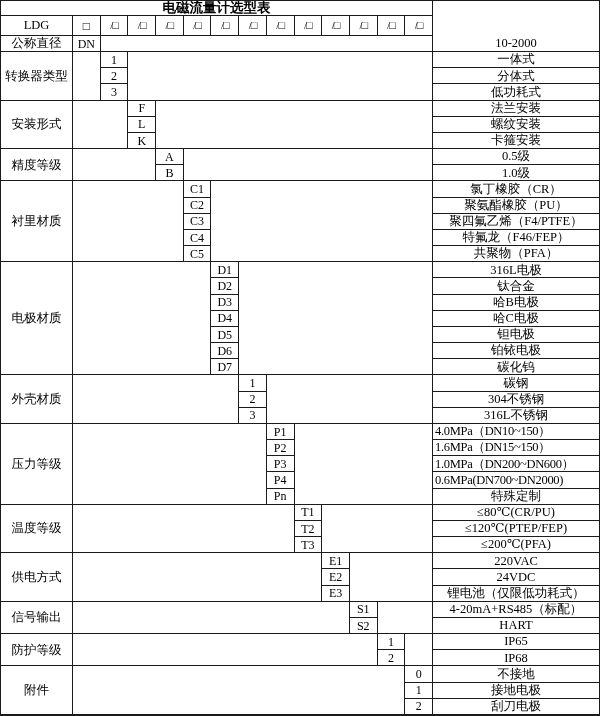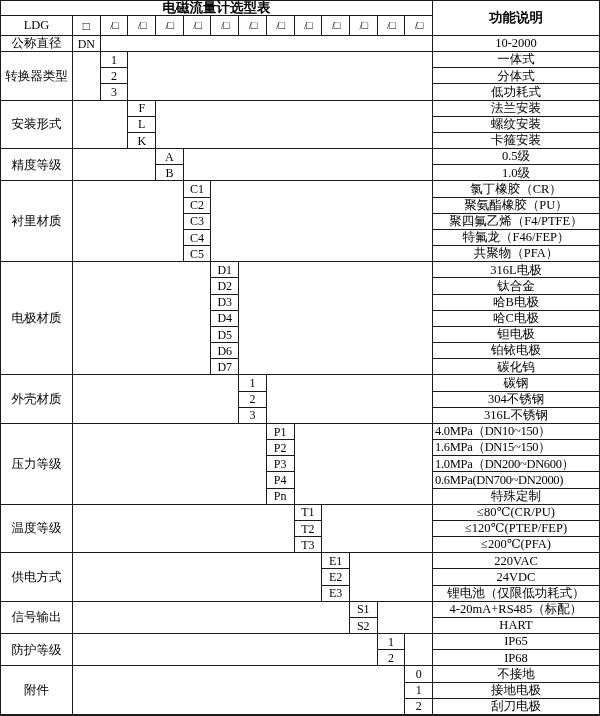--- a/index.html
+++ b/index.html
@@ -28,18 +28,17 @@
   .code    { font-size:12px; }
   .slash   { font-size:11px; letter-spacing:-1px; }
   .boxg    { font-size:12px; }
   .label   { letter-spacing:0; }
 </style>
 </head>
 <body>
 
 <div class="table">
   <div class="cell title" style="grid-column:1/15;grid-row:1">电磁流量计选型表</div>
-  <div class="cell fnhead" style="grid-column:15;grid-row:1/3">功能说明</div>
   <div class="cell" style="grid-column:1;grid-row:2">LDG</div>
   <div class="cell boxg" style="grid-column:2;grid-row:2">□</div>
   <div id="slash-cells" style="display:contents"><div class="cell slash" style="grid-area: 2 / 3;">/□</div><div class="cell slash" style="grid-area: 2 / 4;">/□</div><div class="cell slash" style="grid-area: 2 / 5;">/□</div><div class="cell slash" style="grid-area: 2 / 6;">/□</div><div class="cell slash" style="grid-area: 2 / 7;">/□</div><div class="cell slash" style="grid-area: 2 / 8;">/□</div><div class="cell slash" style="grid-area: 2 / 9;">/□</div><div class="cell slash" style="grid-area: 2 / 10;">/□</div><div class="cell slash" style="grid-area: 2 / 11;">/□</div><div class="cell slash" style="grid-area: 2 / 12;">/□</div><div class="cell slash" style="grid-area: 2 / 13;">/□</div><div class="cell slash" style="grid-area: 2 / 14;">/□</div></div>
   <div id="sections" style="display:contents"><div class="cell label" style="grid-area: 3 / 1 / span 1;">公称直径</div><div class="cell gap" style="grid-area: 3 / 3 / span 1 / 15;"></div><div class="cell code" style="grid-area: 3 / 2;">DN</div><div class="cell desc" style="grid-area: 3 / 15;">10-2000</div><div class="cell label" style="grid-area: 4 / 1 / span 3;">转换器类型</div><div class="cell gap" style="grid-area: 4 / 2 / span 3 / 3;"></div><div class="cell gap" style="grid-area: 4 / 4 / span 3 / 15;"></div><div class="cell code" style="grid-area: 4 / 3;">1</div><div class="cell desc" style="grid-area: 4 / 15;">一体式</div><div class="cell code" style="grid-area: 5 / 3;">2</div><div class="cell desc" style="grid-area: 5 / 15;">分体式</div><div class="cell code" style="grid-area: 6 / 3;">3</div><div class="cell desc" style="grid-area: 6 / 15;">低功耗式</div><div class="cell label" style="grid-area: 7 / 1 / span 3;">安装形式</div><div class="cell gap" style="grid-area: 7 / 2 / span 3 / 4;"></div><div class="cell gap" style="grid-area: 7 / 5 / span 3 / 15;"></div><div class="cell code" style="grid-area: 7 / 4;">F</div><div class="cell desc" style="grid-area: 7 / 15;">法兰安装</div><div class="cell code" style="grid-area: 8 / 4;">L</div><div class="cell desc" style="grid-area: 8 / 15;">螺纹安装</div><div class="cell code" style="grid-area: 9 / 4;">K</div><div class="cell desc" style="grid-area: 9 / 15;">卡箍安装</div><div class="cell label" style="grid-area: 10 / 1 / span 2;">精度等级</div><div class="cell gap" style="grid-area: 10 / 2 / span 2 / 5;"></div><div class="cell gap" style="grid-area: 10 / 6 / span 2 / 15;"></div><div class="cell code" style="grid-area: 10 / 5;">A</div><div class="cell desc" style="grid-area: 10 / 15;">0.5级</div><div class="cell code" style="grid-area: 11 / 5;">B</div><div class="cell desc" style="grid-area: 11 / 15;">1.0级</div><div class="cell label" style="grid-area: 12 / 1 / span 5;">衬里材质</div><div class="cell gap" style="grid-area: 12 / 2 / span 5 / 6;"></div><div class="cell gap" style="grid-area: 12 / 7 / span 5 / 15;"></div><div class="cell code" style="grid-area: 12 / 6;">C1</div><div class="cell desc" style="grid-area: 12 / 15;">氯丁橡胶（CR）</div><div class="cell code" style="grid-area: 13 / 6;">C2</div><div class="cell desc" style="grid-area: 13 / 15;">聚氨酯橡胶（PU）</div><div class="cell code" style="grid-area: 14 / 6;">C3</div><div class="cell desc" style="grid-area: 14 / 15;">聚四氟乙烯（F4/PTFE）</div><div class="cell code" style="grid-area: 15 / 6;">C4</div><div class="cell desc" style="grid-area: 15 / 15;">特氟龙（F46/FEP）</div><div class="cell code" style="grid-area: 16 / 6;">C5</div><div class="cell desc" style="grid-area: 16 / 15;">共聚物（PFA）</div><div class="cell label" style="grid-area: 17 / 1 / span 7;">电极材质</div><div class="cell gap" style="grid-area: 17 / 2 / span 7 / 7;"></div><div class="cell gap" style="grid-area: 17 / 8 / span 7 / 15;"></div><div class="cell code" style="grid-area: 17 / 7;">D1</div><div class="cell desc" style="grid-area: 17 / 15;">316L电极</div><div class="cell code" style="grid-area: 18 / 7;">D2</div><div class="cell desc" style="grid-area: 18 / 15;">钛合金</div><div class="cell code" style="grid-area: 19 / 7;">D3</div><div class="cell desc" style="grid-area: 19 / 15;">哈B电极</div><div class="cell code" style="grid-area: 20 / 7;">D4</div><div class="cell desc" style="grid-area: 20 / 15;">哈C电极</div><div class="cell code" style="grid-area: 21 / 7;">D5</div><div class="cell desc" style="grid-area: 21 / 15;">钽电极</div><div class="cell code" style="grid-area: 22 / 7;">D6</div><div class="cell desc" style="grid-area: 22 / 15;">铂铱电极</div><div class="cell code" style="grid-area: 23 / 7;">D7</div><div class="cell desc" style="grid-area: 23 / 15;">碳化钨</div><div class="cell label" style="grid-area: 24 / 1 / span 3;">外壳材质</div><div class="cell gap" style="grid-area: 24 / 2 / span 3 / 8;"></div><div class="cell gap" style="grid-area: 24 / 9 / span 3 / 15;"></div><div class="cell code" style="grid-area: 24 / 8;">1</div><div class="cell desc" style="grid-area: 24 / 15;">碳钢</div><div class="cell code" style="grid-area: 25 / 8;">2</div><div class="cell desc" style="grid-area: 25 / 15;">304不锈钢</div><div class="cell code" style="grid-area: 26 / 8;">3</div><div class="cell desc" style="grid-area: 26 / 15;">316L不锈钢</div><div class="cell label" style="grid-area: 27 / 1 / span 5;">压力等级</div><div class="cell gap" style="grid-area: 27 / 2 / span 5 / 9;"></div><div class="cell gap" style="grid-area: 27 / 10 / span 5 / 15;"></div><div class="cell code" style="grid-area: 27 / 9;">P1</div><div class="cell desc left" style="grid-area: 27 / 15;">4.0MPa（DN10~150）</div><div class="cell code" style="grid-area: 28 / 9;">P2</div><div class="cell desc left" style="grid-area: 28 / 15;">1.6MPa（DN15~150）</div><div class="cell code" style="grid-area: 29 / 9;">P3</div><div class="cell desc left" style="grid-area: 29 / 15;">1.0MPa（DN200~DN600）</div><div class="cell code" style="grid-area: 30 / 9;">P4</div><div class="cell desc left" style="grid-area: 30 / 15;">0.6MPa(DN700~DN2000)</div><div class="cell code" style="grid-area: 31 / 9;">Pn</div><div class="cell desc" style="grid-area: 31 / 15;">特殊定制</div><div class="cell label" style="grid-area: 32 / 1 / span 3;">温度等级</div><div class="cell gap" style="grid-area: 32 / 2 / span 3 / 10;"></div><div class="cell gap" style="grid-area: 32 / 11 / span 3 / 15;"></div><div class="cell code" style="grid-area: 32 / 10;">T1</div><div class="cell desc" style="grid-area: 32 / 15;">≤80℃(CR/PU)</div><div class="cell code" style="grid-area: 33 / 10;">T2</div><div class="cell desc" style="grid-area: 33 / 15;">≤120℃(PTEP/FEP)</div><div class="cell code" style="grid-area: 34 / 10;">T3</div><div class="cell desc" style="grid-area: 34 / 15;">≤200℃(PFA)</div><div class="cell label" style="grid-area: 35 / 1 / span 3;">供电方式</div><div class="cell gap" style="grid-area: 35 / 2 / span 3 / 11;"></div><div class="cell gap" style="grid-area: 35 / 12 / span 3 / 15;"></div><div class="cell code" style="grid-area: 35 / 11;">E1</div><div class="cell desc" style="grid-area: 35 / 15;">220VAC</div><div class="cell code" style="grid-area: 36 / 11;">E2</div><div class="cell desc" style="grid-area: 36 / 15;">24VDC</div><div class="cell code" style="grid-area: 37 / 11;">E3</div><div class="cell desc" style="grid-area: 37 / 15;">锂电池（仅限低功耗式）</div><div class="cell label" style="grid-area: 38 / 1 / span 2;">信号输出</div><div class="cell gap" style="grid-area: 38 / 2 / span 2 / 12;"></div><div class="cell gap" style="grid-area: 38 / 13 / span 2 / 15;"></div><div class="cell code" style="grid-area: 38 / 12;">S1</div><div class="cell desc" style="grid-area: 38 / 15;">4-20mA+RS485（标配）</div><div class="cell code" style="grid-area: 39 / 12;">S2</div><div class="cell desc" style="grid-area: 39 / 15;">HART</div><div class="cell label" style="grid-area: 40 / 1 / span 2;">防护等级</div><div class="cell gap" style="grid-area: 40 / 2 / span 2 / 13;"></div><div class="cell gap" style="grid-area: 40 / 14 / span 2 / 15;"></div><div class="cell code" style="grid-area: 40 / 13;">1</div><div class="cell desc" style="grid-area: 40 / 15;">IP65</div><div class="cell code" style="grid-area: 41 / 13;">2</div><div class="cell desc" style="grid-area: 41 / 15;">IP68</div><div class="cell label" style="grid-area: 42 / 1 / span 3;">附件</div><div class="cell gap" style="grid-area: 42 / 2 / span 3 / 14;"></div><div class="cell code" style="grid-area: 42 / 14;">0</div><div class="cell desc" style="grid-area: 42 / 15;">不接地</div><div class="cell code" style="grid-area: 43 / 14;">1</div><div class="cell desc" style="grid-area: 43 / 15;">接地电极</div><div class="cell code" style="grid-area: 44 / 14;">2</div><div class="cell desc" style="grid-area: 44 / 15;">刮刀电极</div></div>
 </div>
 
 </body></html>

